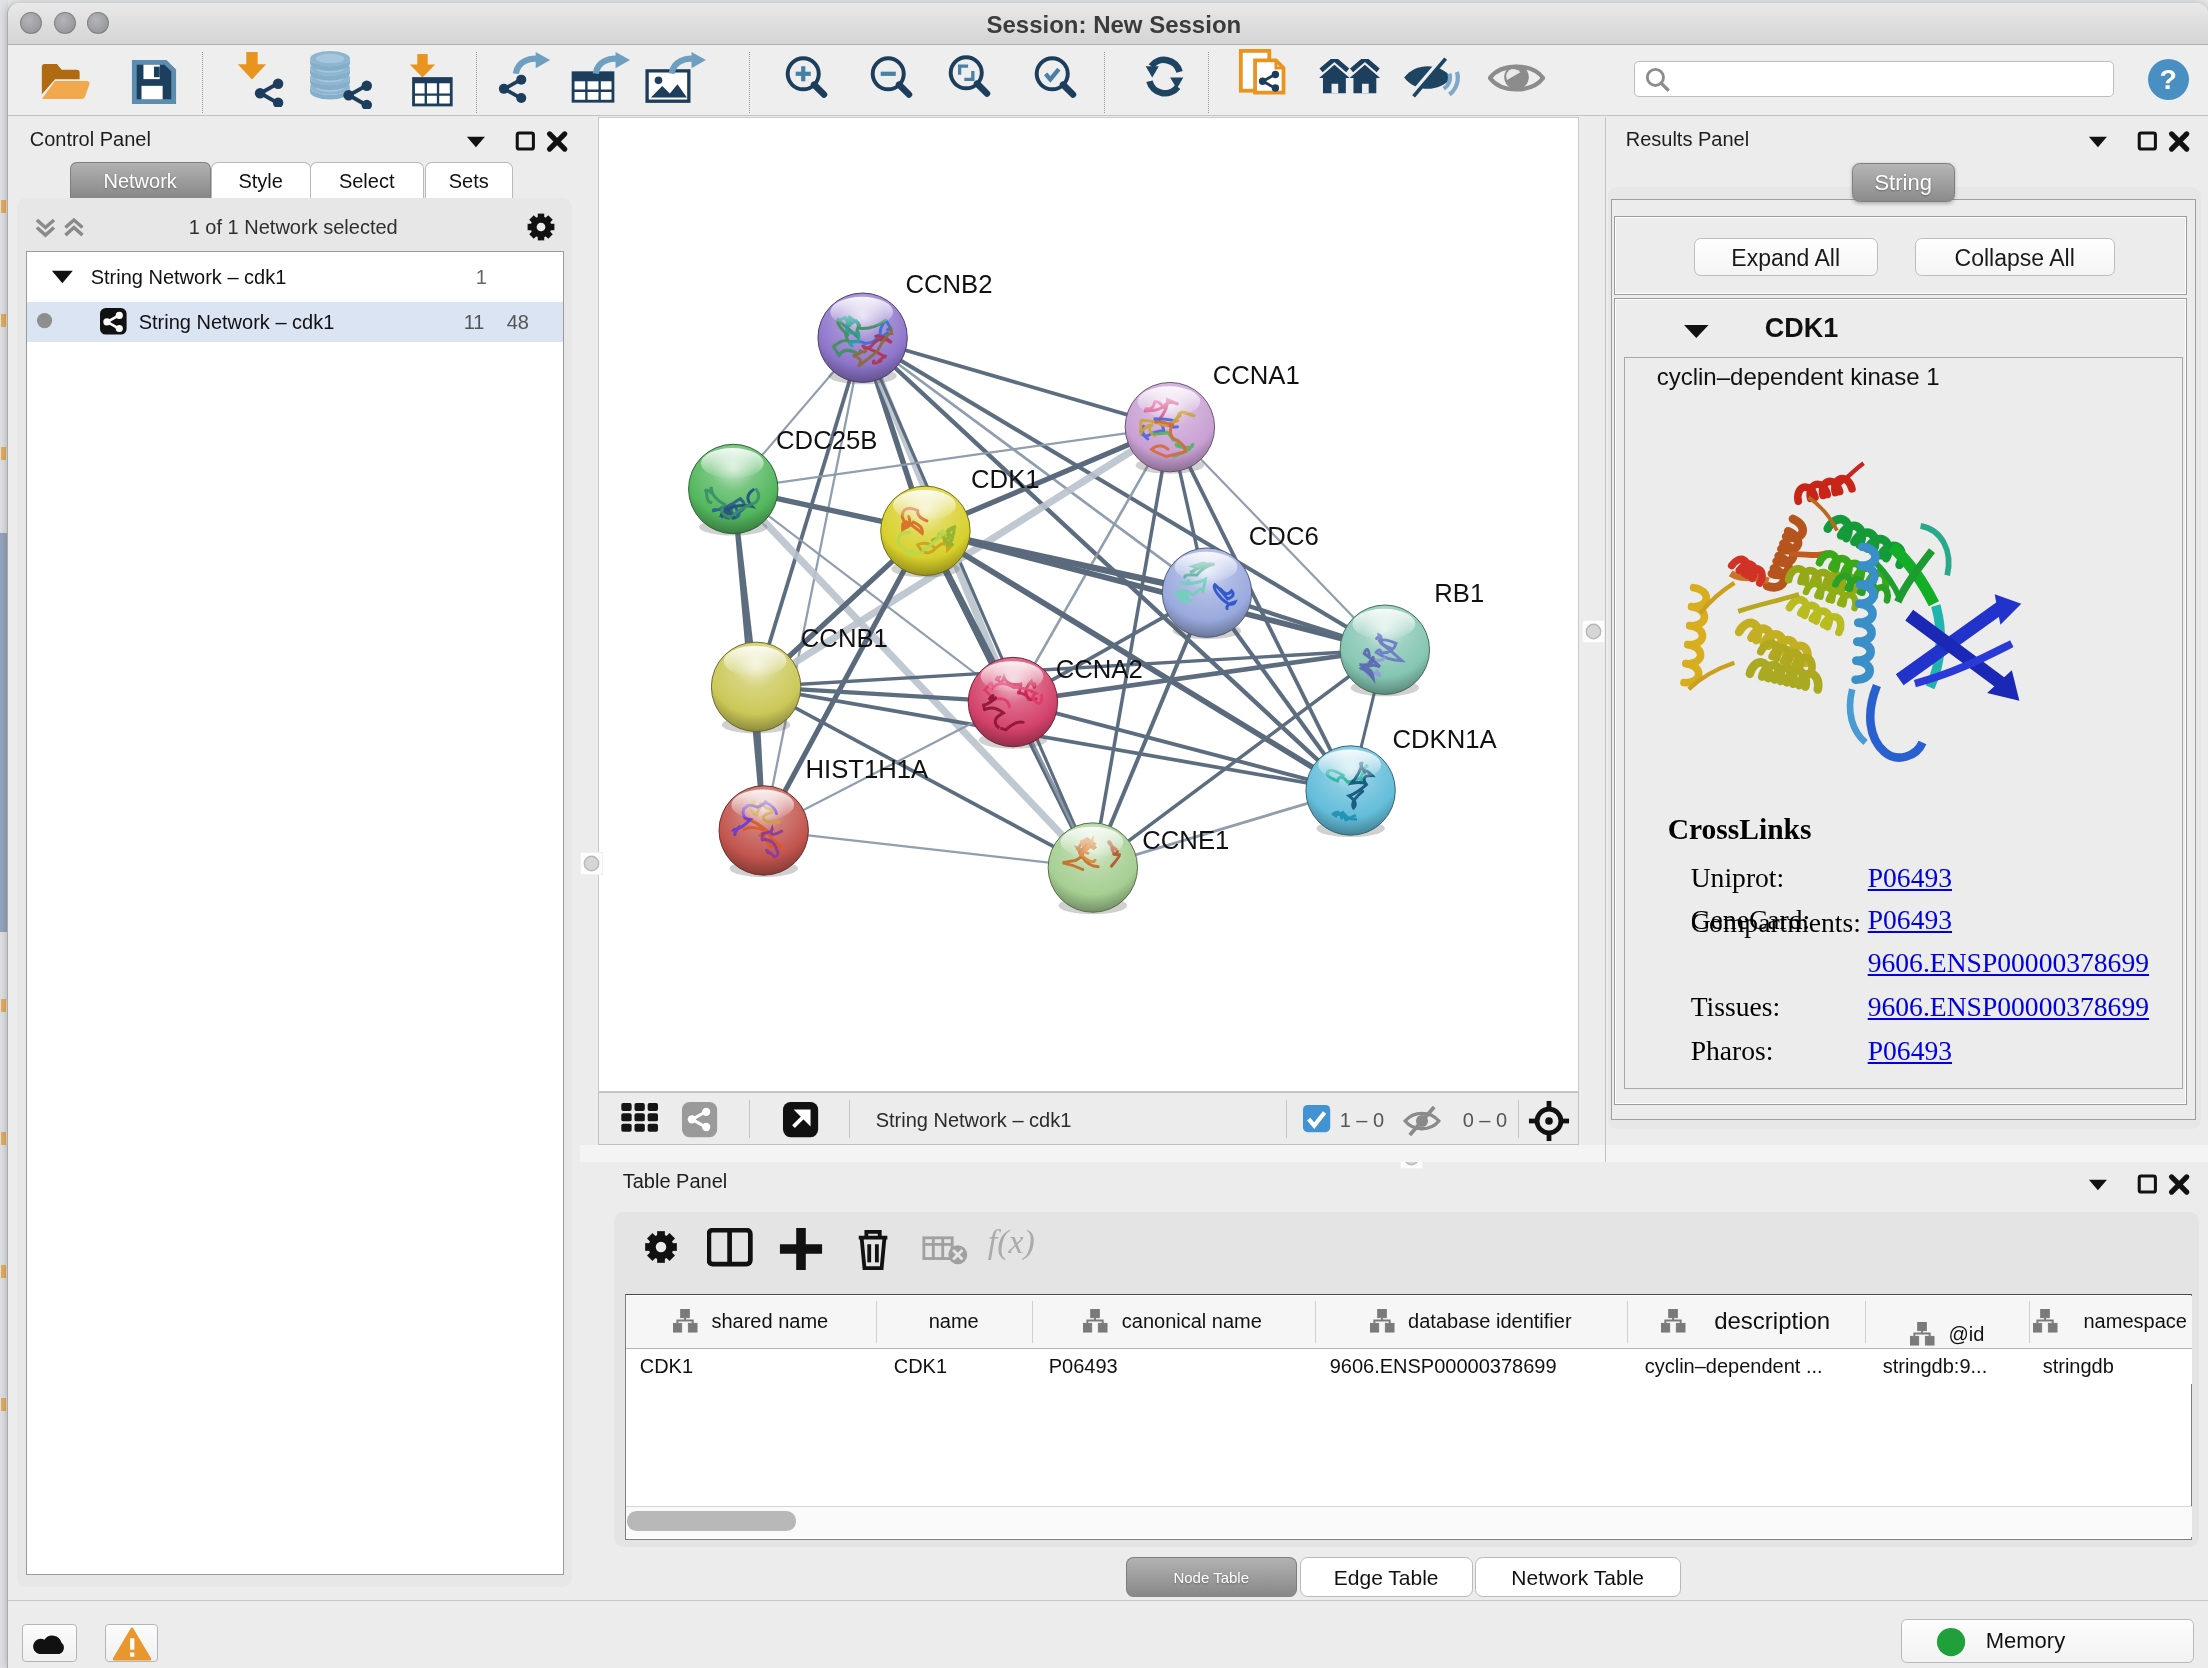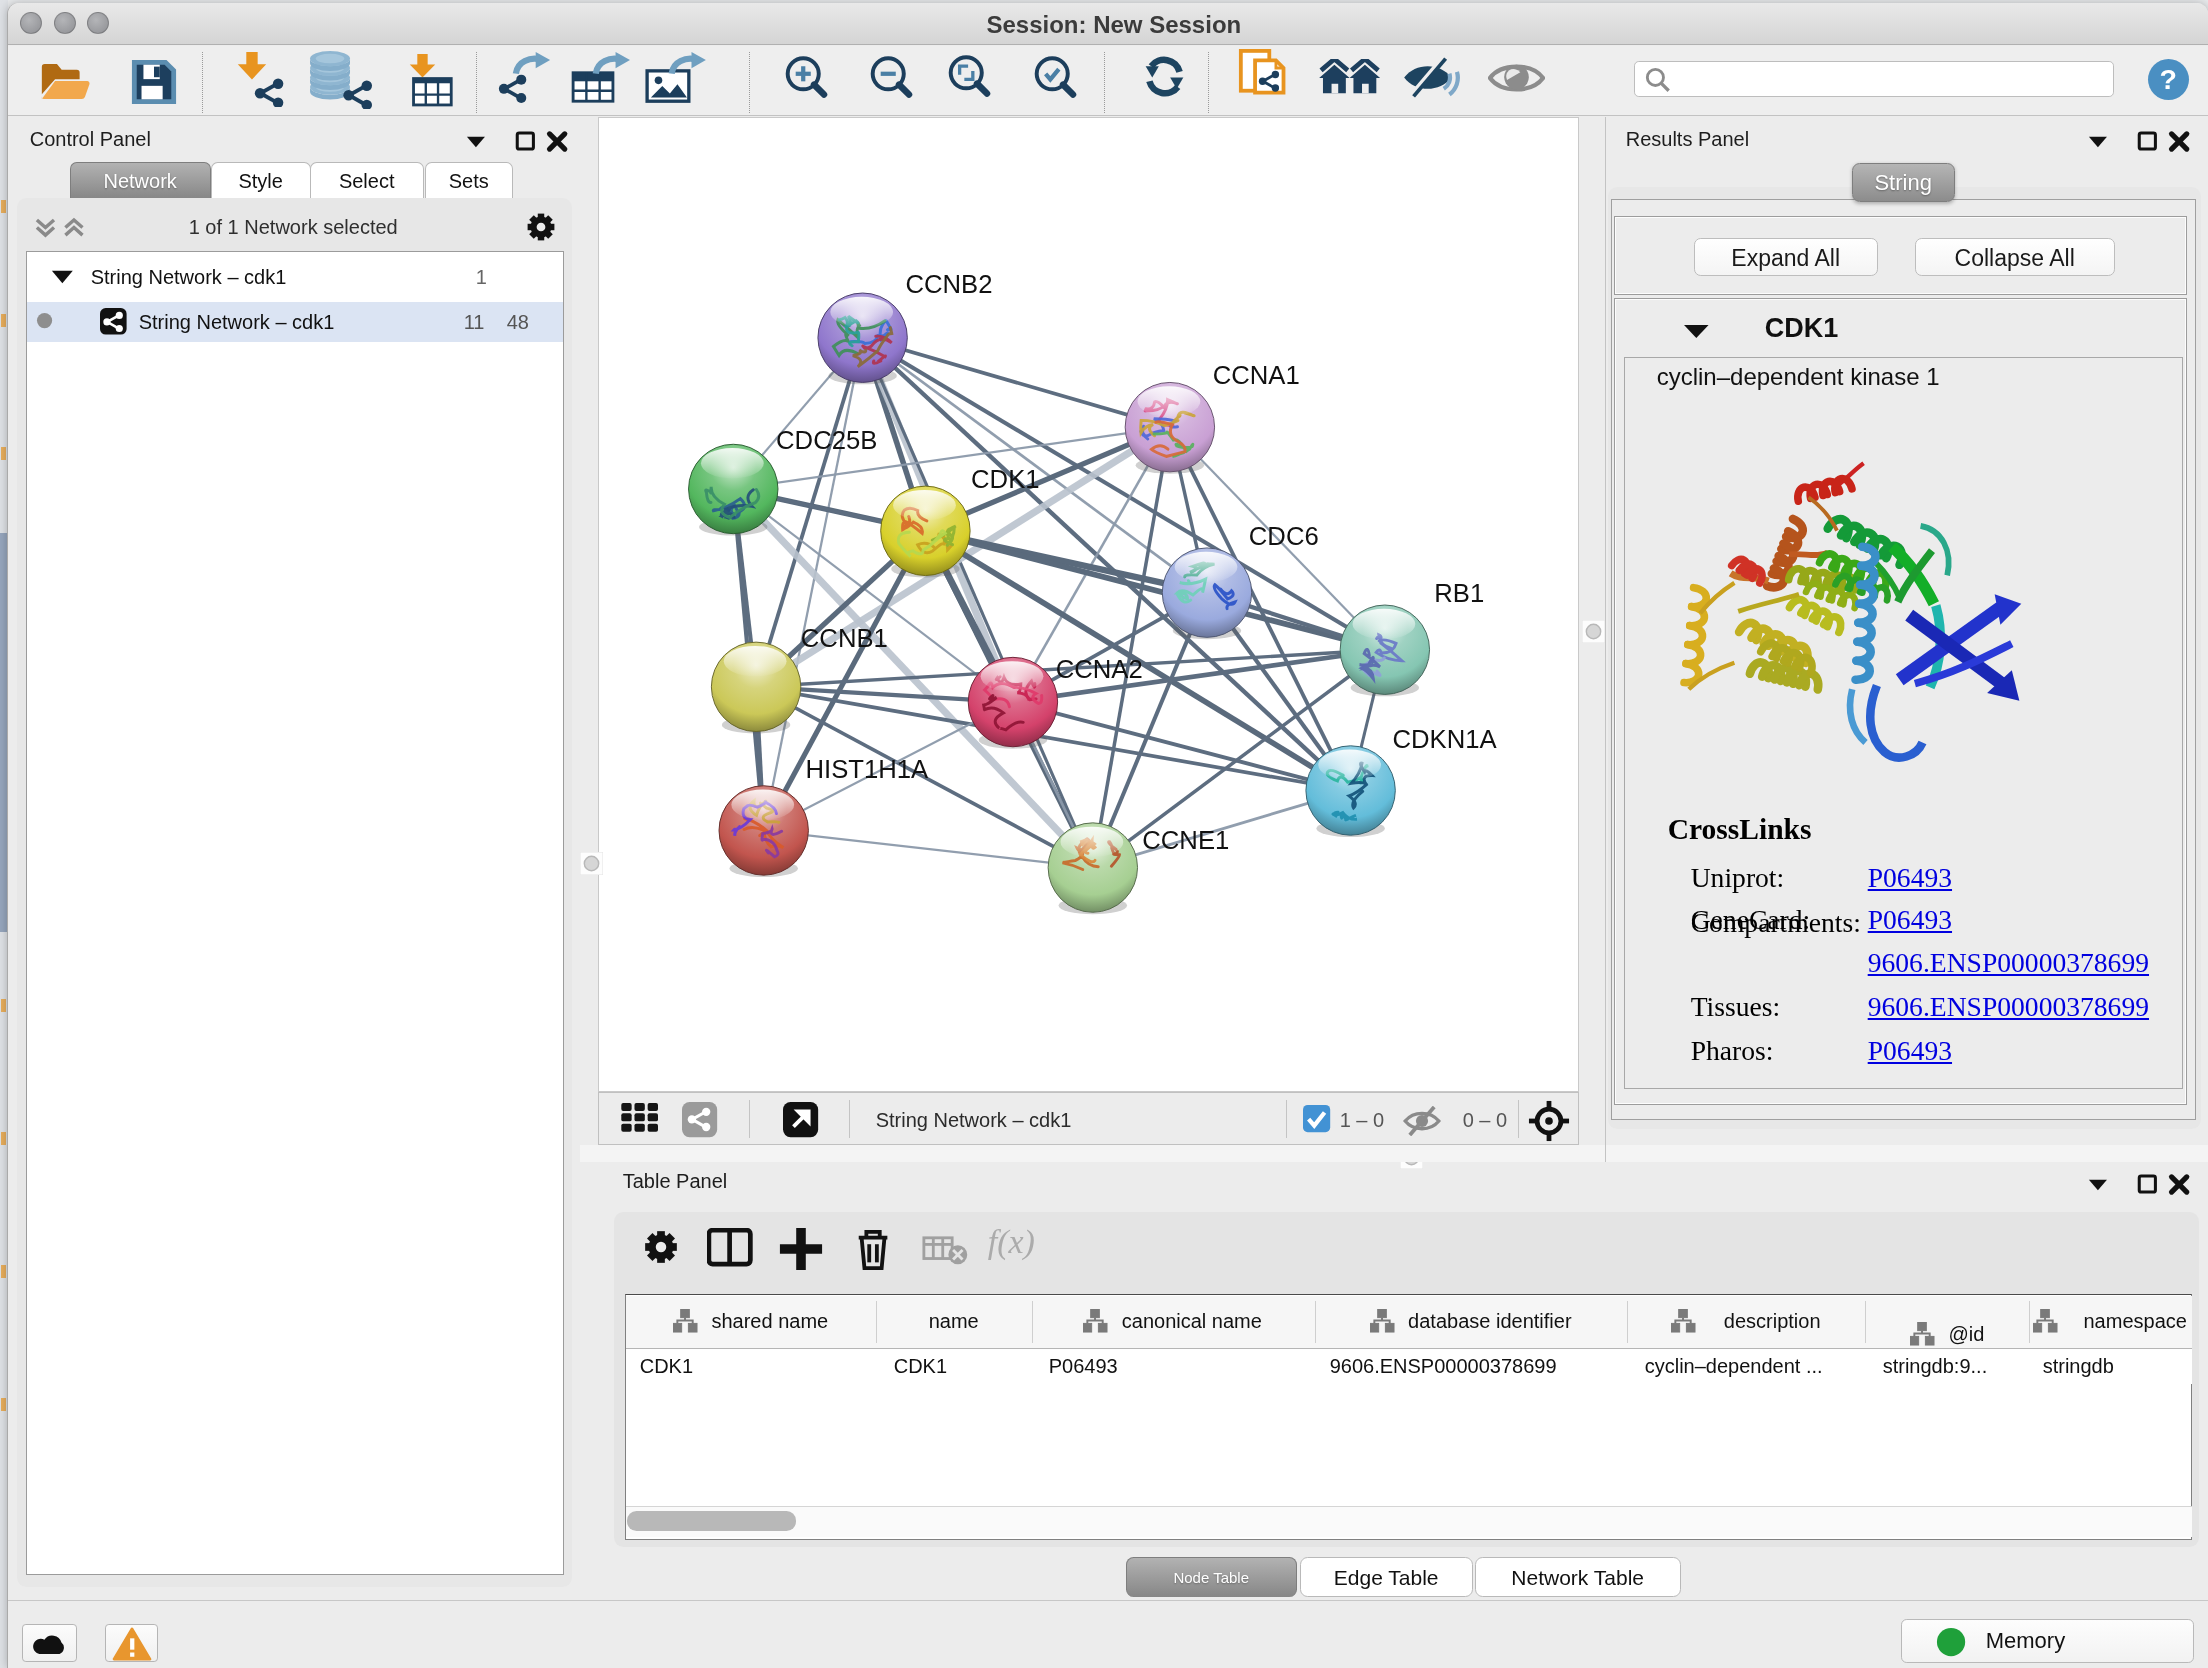--- a/index.html
+++ b/index.html
@@ -800,21 +800,21 @@
       <svg width="25" height="24" style="flex:none" xmlns="http://www.w3.org/2000/svg" viewBox="0 0 26 25">
         <g transform="translate(0,0)" fill="#7a7a7a" stroke="#7a7a7a">
           <rect x="8" y="0" width="9" height="9"></rect>
           <rect x="0" y="15" width="9" height="9"></rect>
           <rect x="16" y="15" width="9" height="9"></rect>
           <path d="M12.5 9 v3 M4.5 15 v-3 h16 v3" fill="none" stroke-width="2"></path>
         </g>
       </svg>
       <span>database identifier</span>
     </div>
-    <div class="abs" style="left:1619px;top:1294px;width:238px;height:49px;display:flex;align-items:center;justify-content:center;gap:28px;font-size:20px;color:#111;overflow:hidden;">
+    <div class="abs" style="left:1619px;top:1294px;width:238px;height:49px;display:flex;align-items:center;justify-content:center;gap:28px;font-size:24px;color:#111;overflow:hidden;">
       <svg width="25" height="24" style="flex:none" xmlns="http://www.w3.org/2000/svg" viewBox="0 0 26 25">
         <g transform="translate(0,0)" fill="#7a7a7a" stroke="#7a7a7a">
           <rect x="8" y="0" width="9" height="9"></rect>
           <rect x="0" y="15" width="9" height="9"></rect>
           <rect x="16" y="15" width="9" height="9"></rect>
           <path d="M12.5 9 v3 M4.5 15 v-3 h16 v3" fill="none" stroke-width="2"></path>
         </g>
       </svg>
       <span>description</span>
     </div>

